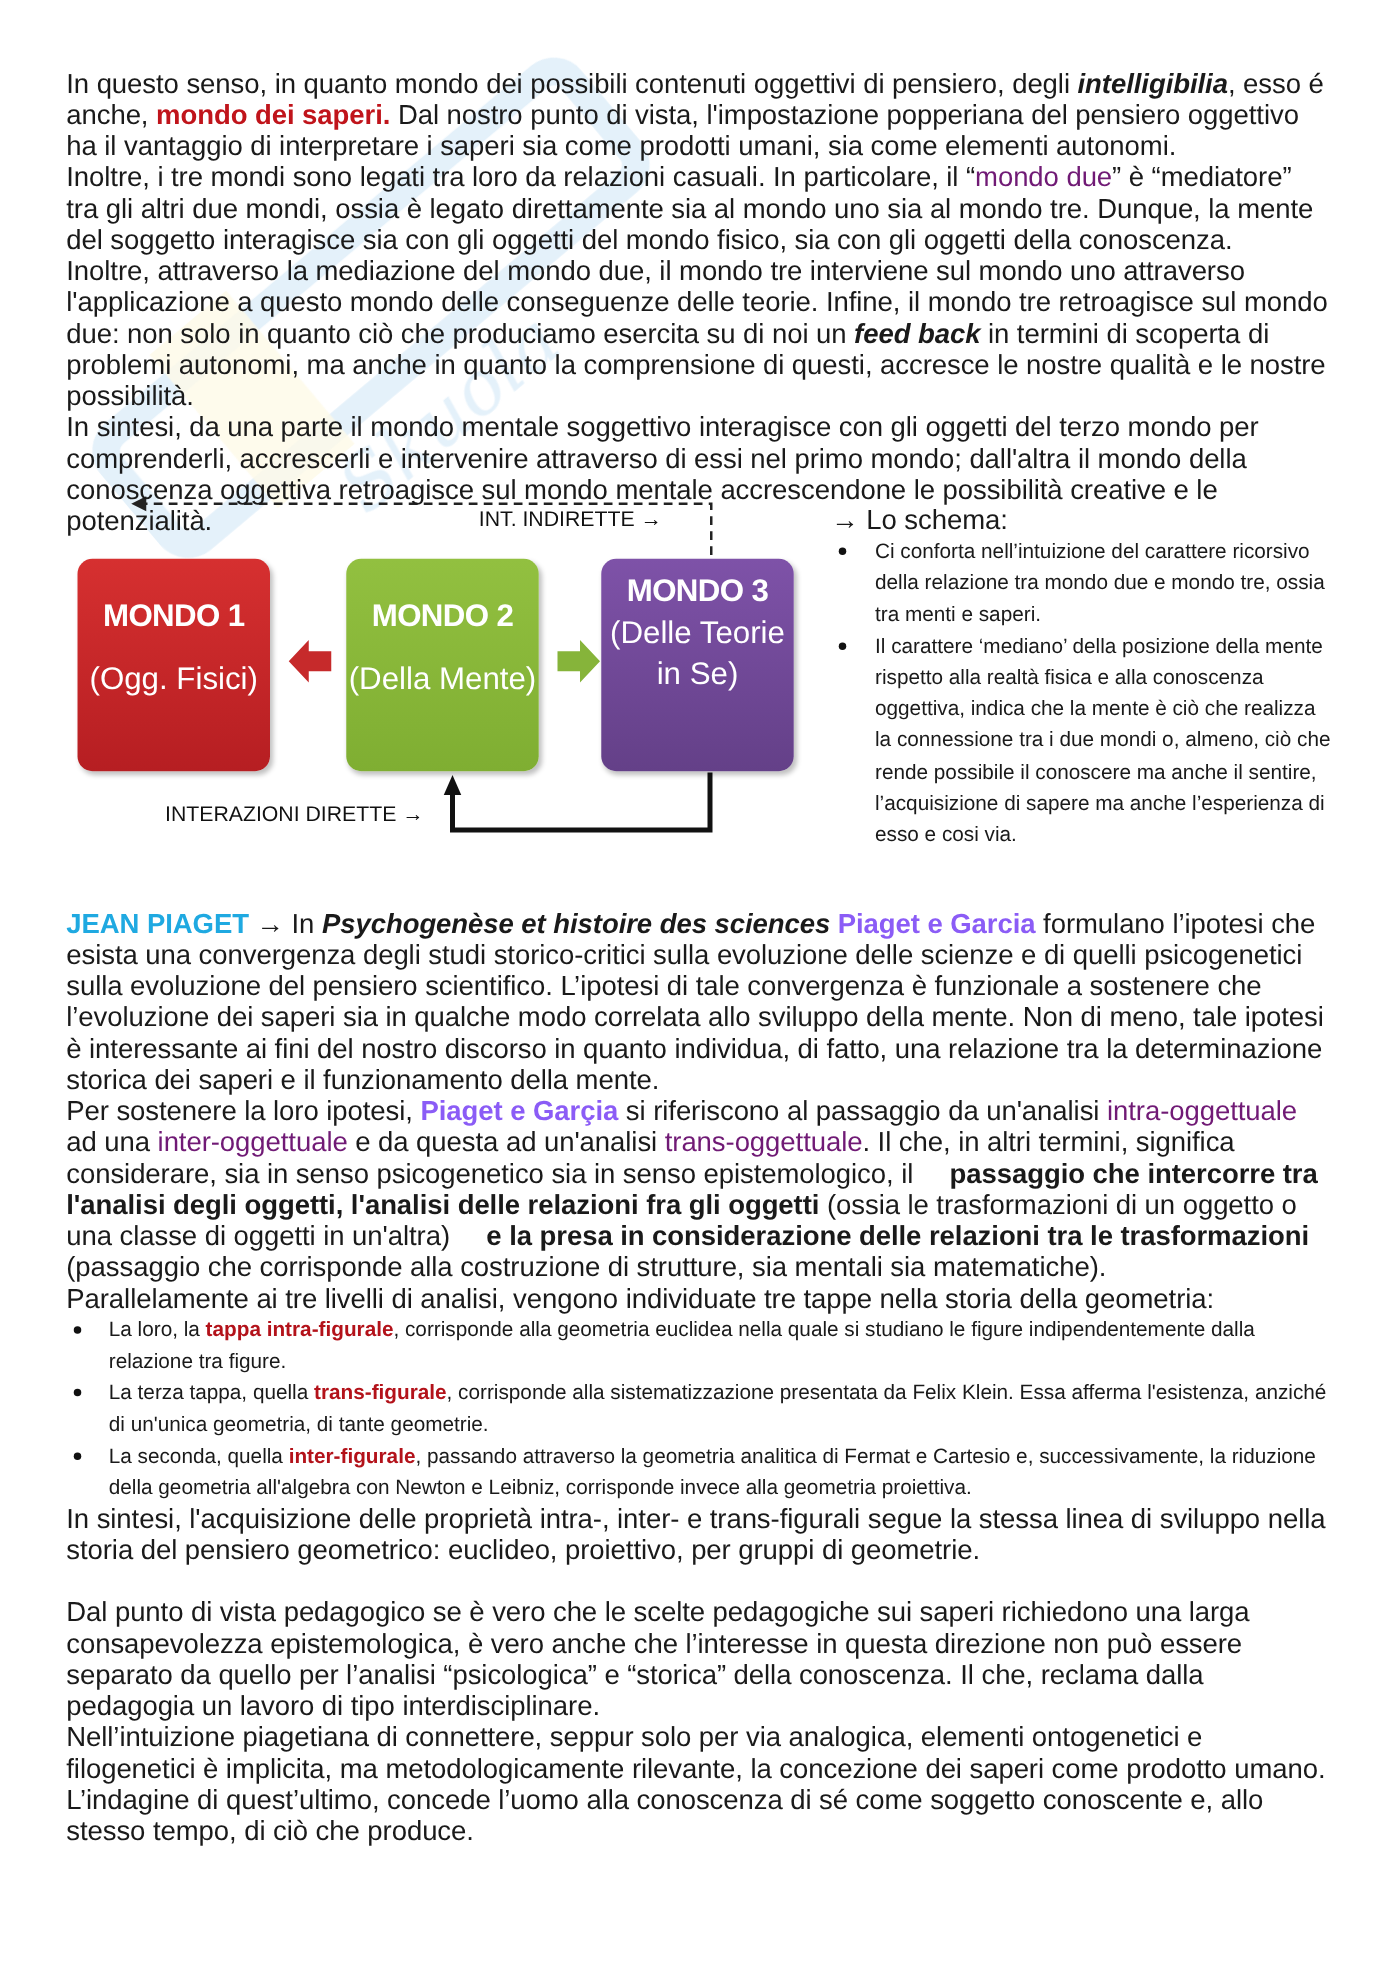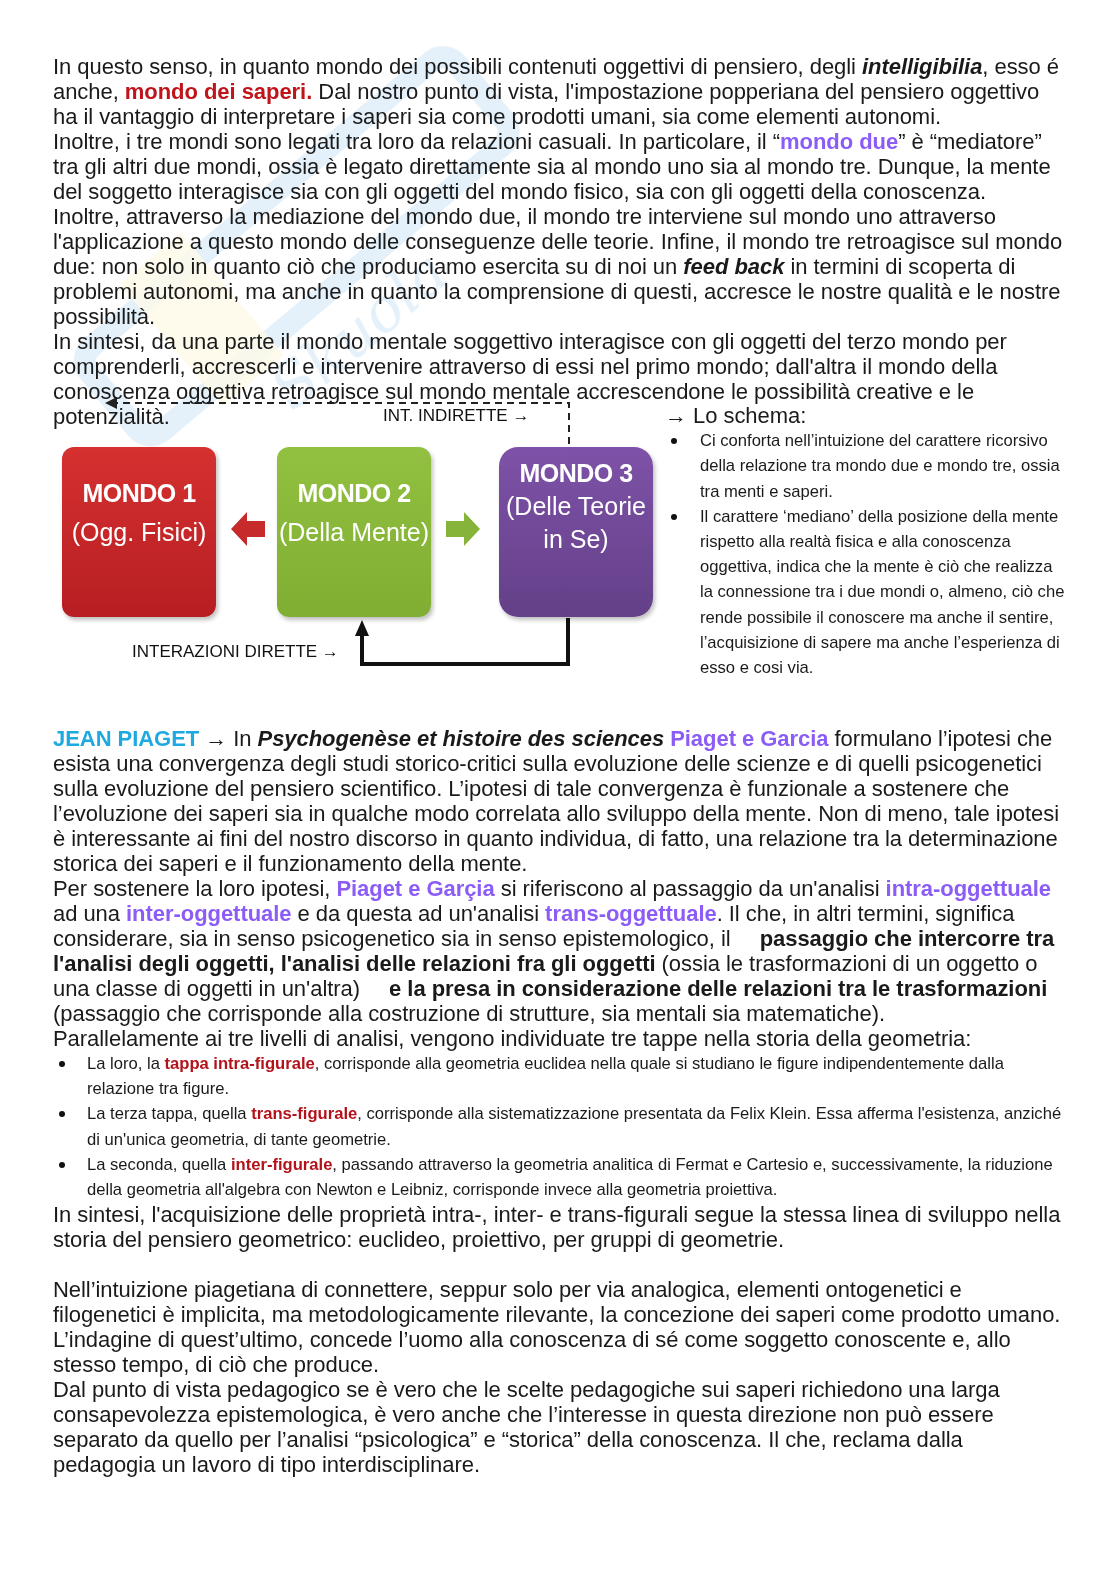--- a/index.html
+++ b/index.html
@@ -7,39 +7,39 @@
     width: 1116px; height: 1579px; position: relative; overflow: hidden;
     font-family: "Liberation Sans", sans-serif; color: #1a1a1a;
   }
   .watermark {
     position: absolute; left: 20px; top: 40px; width: 560px; height: 420px;
     pointer-events: none; z-index: 0;
   }
   .page { position: absolute; left: 53px; top: 54px; width: 1010px; z-index: 1; }
   .p { font-size: 22px; line-height: 25px; margin: 0; letter-spacing: -0.05px; }
   .red { color: #c0141b; font-weight: bold; }
-  .brightred { color: #8b5cf6; font-weight: bold; }
+  .brightred { color: #701a75; font-weight: normal; }
   .magenta { color: #8b5cf6; font-weight: bold; }
   .cyan { color: #1fa9e1; font-weight: bold; }
   .darkred { color: #b3121a; font-weight: bold; }
   .bi { font-weight: bold; font-style: italic; }
   .b { font-weight: bold; padding-left: 23px; }
 
   
   .diagram { position: absolute; left: 53px; top: 392px; width: 600px; height: 290px; }
   .box {
     position: absolute; top: 55px; width: 154px; height: 170px; border-radius: 12px;
     color: #fff; text-align: center; box-shadow: 2px 3px 4px rgba(0,0,0,0.25);
   }
   .box .t { font-weight: bold; font-size: 25px; margin-top: 32px; letter-spacing: -0.5px; }
-  .box .s { font-size: 25px; line-height: 33px; margin-top: 8px; }
+  .box .s { font-size: 25px; line-height: 33px; margin-top: 19px; }
   .box3 .t { margin-top: 12px; }
   .box1 { left: 9px; background: linear-gradient(#d63030, #b61e22); }
   .box2 { left: 224px; background: linear-gradient(#92c040, #7fae32); }
-  .box3 { left: 446px; background: linear-gradient(#7e52a8, #644088); border-radius: 19px; }
+  .box3 { left: 428px; background: linear-gradient(#7e52a8, #644088); }
   .diag-label { position: absolute; font-size: 17px; color: #111; white-space: nowrap; }
   .svgl { position: absolute; left: 0; top: 0; }
 
   
   .schema { position: absolute; left: 665px; top: 403px; width: 400px; }
   .schema .p { line-height: 25.2px; }
   ul.bul { list-style: none; margin: 0; padding: 0; }
   ul.bul li { position: relative; padding-left: 35px; font-size: 16.6px; line-height: 25.2px; }
   ul.bul li::before {
     content: ""; position: absolute; left: 6px; top: 10px; width: 6px; height: 6px;
@@ -110,15 +110,15 @@
   <p class="p"><span class="cyan">JEAN PIAGET</span><span> → In </span><span class="bi">Psychogenèse et histoire des sciences</span> <span class="magenta">Piaget e Garcia</span><span> formulano l’ipotesi che esista una convergenza degli studi storico-critici sulla evoluzione delle scienze e di quelli psicogenetici sulla evoluzione del pensiero scientifico. L’ipotesi di tale convergenza è funzionale a sostenere che l’evoluzione dei saperi sia in qualche modo correlata allo sviluppo della mente. Non di meno, tale ipotesi è interessante ai fini del nostro discorso in quanto individua, di fatto, una relazione tra la determinazione storica dei saperi e il funzionamento della mente.</span></p>
   <p class="p"><span>Per sostenere la loro ipotesi, </span><span class="magenta">Piaget e Garçia</span><span> si riferiscono al passaggio da un'analisi </span><span class="brightred">intra-oggettuale</span><span> ad una </span><span class="brightred">inter-oggettuale</span><span> e da questa ad un'analisi </span><span class="brightred">trans-oggettuale</span><span>. Il che, in altri termini, significa considerare, sia in senso psicogenetico sia in senso epistemologico, il </span><span class="b">passaggio che intercorre tra l'analisi degli oggetti, l'analisi delle relazioni fra gli oggetti</span><span> (ossia le trasformazioni di un oggetto o una classe di oggetti in un'altra) </span><span class="b">e la presa in considerazione delle relazioni tra le trasformazioni</span><span> (passaggio che corrisponde alla costruzione di strutture, sia mentali sia matematiche).</span></p>
   <p class="p">Parallelamente ai tre livelli di analisi, vengono individuate tre tappe nella storia della geometria:</p>
   <ul class="bul">
     <li><span>La loro, la </span><span class="darkred">tappa intra-figurale</span><span>, corrisponde alla geometria euclidea nella quale si studiano le figure indipendentemente dalla relazione tra figure.</span></li>
     <li><span>La terza tappa, quella </span><span class="darkred">trans-figurale</span><span>, corrisponde alla sistematizzazione presentata da Felix Klein. Essa afferma l'esistenza, anziché di un'unica geometria, di tante geometrie.</span></li>
     <li><span>La seconda, quella </span><span class="darkred">inter-figurale</span><span>, passando attraverso la geometria analitica di Fermat e Cartesio e, successivamente, la riduzione della geometria all'algebra con Newton e Leibniz, corrisponde invece alla geometria proiettiva.</span></li>
   </ul>
   <p class="p">In sintesi, l'acquisizione delle proprietà intra-, inter- e trans-figurali segue la stessa linea di sviluppo nella storia del pensiero geometrico: euclideo, proiettivo, per gruppi di geometrie.</p>
   <div class="gap"></div>
+  <p class="p">Dal punto di vista pedagogico se è vero che le scelte pedagogiche sui saperi richiedono una larga consapevolezza epistemologica, è vero anche che l’interesse in questa direzione non può essere separato da quello per l’analisi “psicologica” e “storica” della conoscenza. Il che, reclama dalla pedagogia un lavoro di tipo interdisciplinare.</p>
   <p class="p">Nell’intuizione piagetiana di connettere, seppur solo per via analogica, elementi ontogenetici e filogenetici è implicita, ma metodologicamente rilevante, la concezione dei saperi come prodotto umano. L’indagine di quest’ultimo, concede l’uomo alla conoscenza di sé come soggetto conoscente e, allo stesso tempo, di ciò che produce.</p>
-  <p class="p">Dal punto di vista pedagogico se è vero che le scelte pedagogiche sui saperi richiedono una larga consapevolezza epistemologica, è vero anche che l’interesse in questa direzione non può essere separato da quello per l’analisi “psicologica” e “storica” della conoscenza. Il che, reclama dalla pedagogia un lavoro di tipo interdisciplinare.</p>
 </div>
 
 </body></html>

